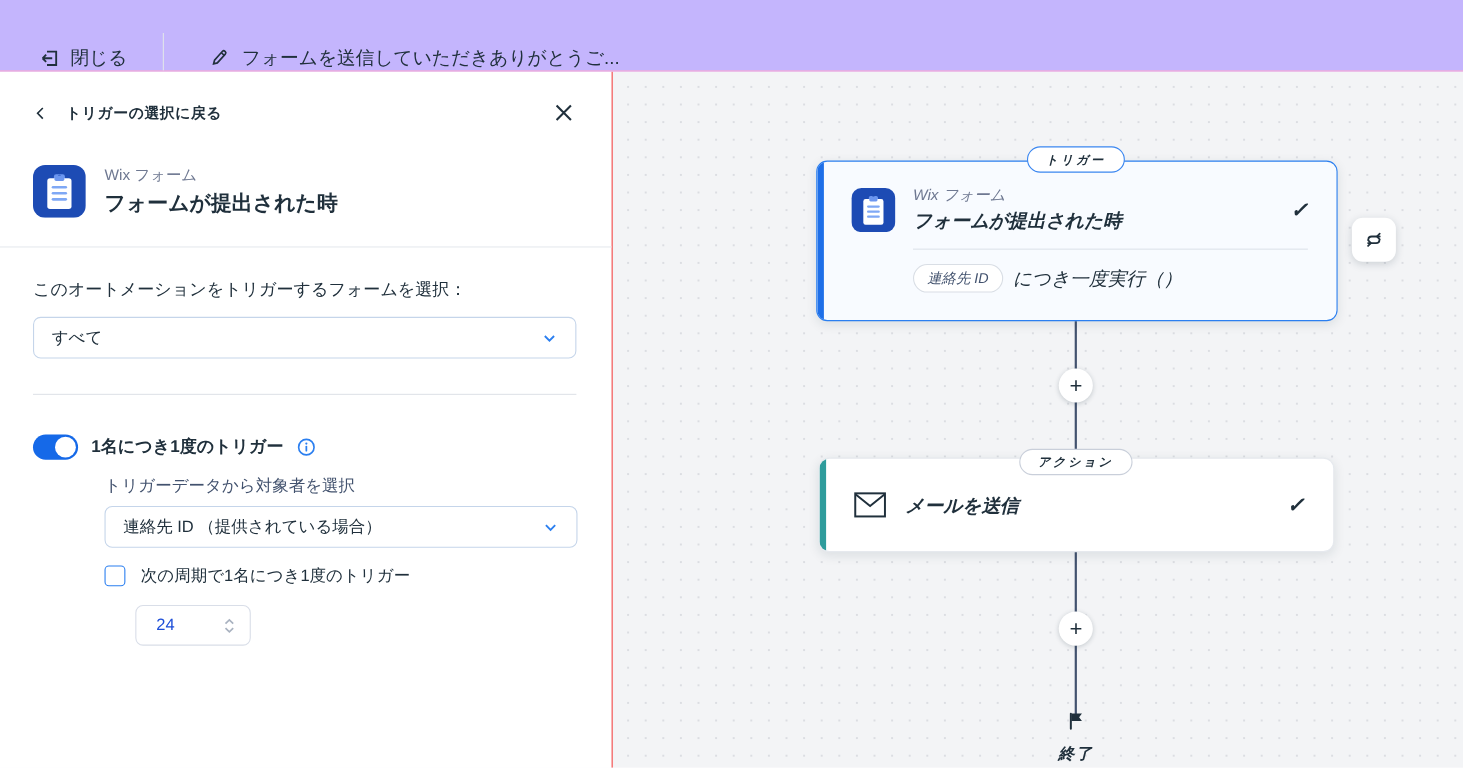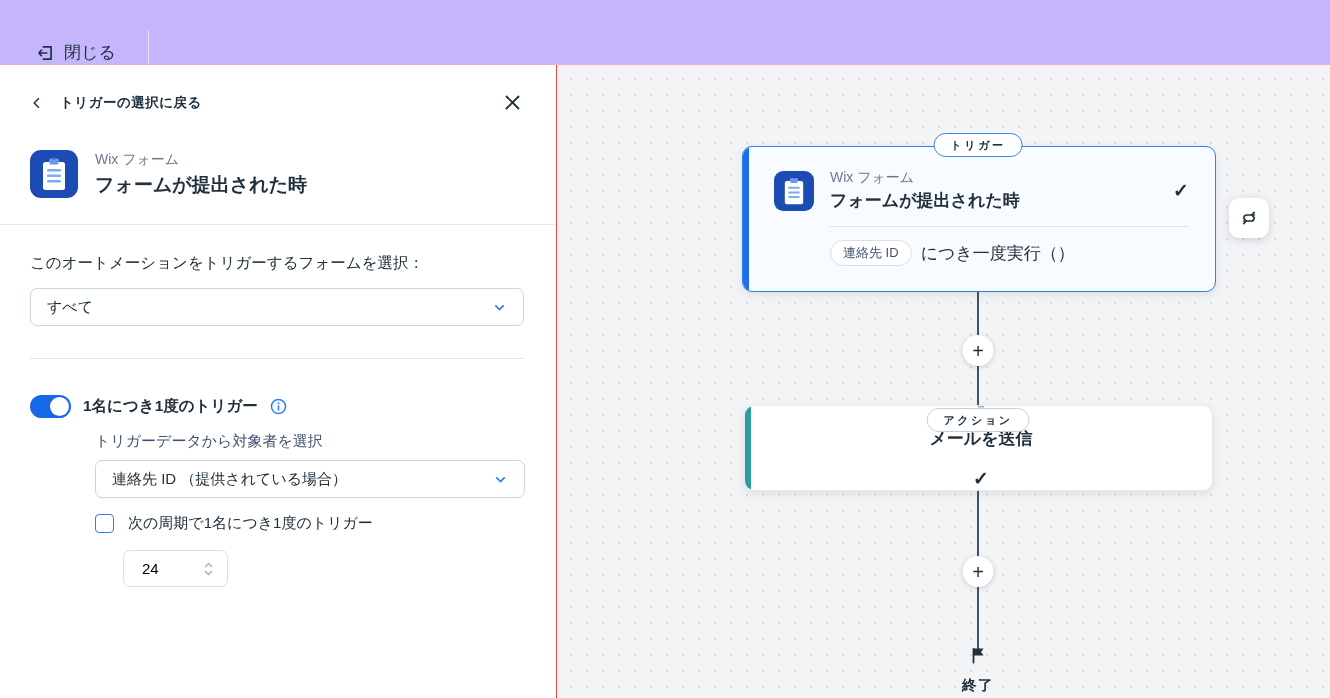--- a/index.html
+++ b/index.html
@@ -62,32 +62,32 @@
   .check-row{ display:flex; align-items:center; gap:14px; margin-top:16px; }
   .checkbox{
     width:19px; height:19px; border:1.5px solid #2B7FF0; border-radius:4px;
     background:#fff; cursor:pointer; flex-shrink:0;
   }
   .check-label{ font-size:15px; }
   .cycle-row{ display:flex; gap:13px; margin-top:17px; margin-left:28px; }
   .num-input{
     width:105px; height:37px; border:1px solid #D9DEE8; border-radius:7px;
     display:flex; align-items:center; justify-content:space-between;
-    padding:0 12px 0 18px; font-size:15px; color:#000000; background:#fff;
+    padding:0 12px 0 18px; font-size:15px; color:#1d4ed8; background:#fff;
   }
   .unit-select{
     width:155px; height:37px; border:1px solid #D9DEE8; border-radius:7px;
     display:flex; align-items:center; justify-content:space-between;
     padding:0 14px 0 16px; font-size:15px; color:#A3ADBF; background:#fff;
   }
   
   .canvas{
     position:relative; flex-grow:1; background:#F3F4F6;
     background-image:radial-gradient(#DBDDE2 1.15px, transparent 1.3px);
-    background-size:16px 16px; background-position:6px 6px;
+    background-size:16px 16px; background-position:6px 6px;font-style:italic;
   }
   .flow-line{
     position:absolute; left:420px; top:227px; width:1.5px; height:361px;
     background:#42526E; z-index:0;
   }
   .node-badge{
     position:absolute; transform:translateX(-50%);
     background:#fff; border-radius:13px; height:24px; padding:0 16px;
     display:flex; align-items:center; font-size:11px; font-weight:bold;
     letter-spacing:2.5px; z-index:3; white-space:nowrap;
@@ -123,24 +123,24 @@
   .plus-btn{
     position:absolute; transform:translateX(-50%); width:31px; height:31px;
     border-radius:50%; background:#fff; box-shadow:0 1px 5px rgba(22,45,61,.22);
     display:flex; align-items:center; justify-content:center;
     font-size:20px; font-weight:400; color:#20303C; cursor:pointer; z-index:2;
     line-height:1;
   }
   .plus-1{ left:421px; top:270px; }
   .plus-2{ left:421px; top:491px; }
   .action-card{
-    position:absolute; left:187px; top:340px; width:469px; height:86px;
+    position:absolute; left:187px; top:351px; width:469px; height:86px;
     background:#fff; border:1px solid #E6E9EE; border-radius:10px;
     box-shadow:0 3px 10px rgba(22,45,61,.10); z-index:2; overflow:hidden;
-    display:flex; align-items:center; gap:17px; padding:0 26px 0 31px;flex-direction:column;
+    display:flex; align-items:center; gap:17px; padding:0 26px 0 31px;
   }
   .action-title{ font-size:17px; font-weight:bold; flex-grow:1; }
   .end-row{
     position:absolute; left:421px; top:582px; transform:translateX(-50%);
     display:flex; align-items:center; gap:12px; z-index:2;flex-direction:column;
   }
   .end-label{ font-size:14.5px; font-weight:bold; letter-spacing:1.5px; }
   svg{ display:block; }
 </style>
 </head>
@@ -148,20 +148,27 @@
 
 <div class="topbar">
   <div class="close-btn">
     <svg width="18" height="18" viewBox="0 0 16 16" fill="none" stroke="#20303C" stroke-width="1.5">
       <path d="M6 2.6 H13.4 V13.4 H6"></path>
       <path d="M10.2 8 H2.4 M2.4 8 l2.9 -2.9 M2.4 8 l2.9 2.9"></path>
     </svg>
     <span>閉じる</span>
   </div>
   <div class="topbar-sep"></div>
+  <div class="title-wrap">
+    <svg width="17" height="17" viewBox="0 0 16 16" fill="none" stroke="#20303C" stroke-width="1.4">
+      <path d="M3 13.2 l0.8 -3.1 L10.6 2.5 a1.5 1.5 0 0 1 2.1 0 l0.3 0.3 a1.5 1.5 0 0 1 0 2.1 L6.2 12.4 Z"></path>
+      <path d="M9.6 3.6 l2.3 2.3"></path>
+    </svg>
+    <span>フォームを送信していただきありがとうご...</span>
+  </div>
 </div>
 
 <div class="main">
 
   <div class="sidebar">
     <div class="side-head">
       <div class="back-row">
         <div class="back-link">
           <svg width="14" height="14" viewBox="0 0 16 16" fill="none" stroke="#20303C" stroke-width="1.7">
             <path d="M10.2 2.5 L4.8 8 L10.2 13.5"></path>

